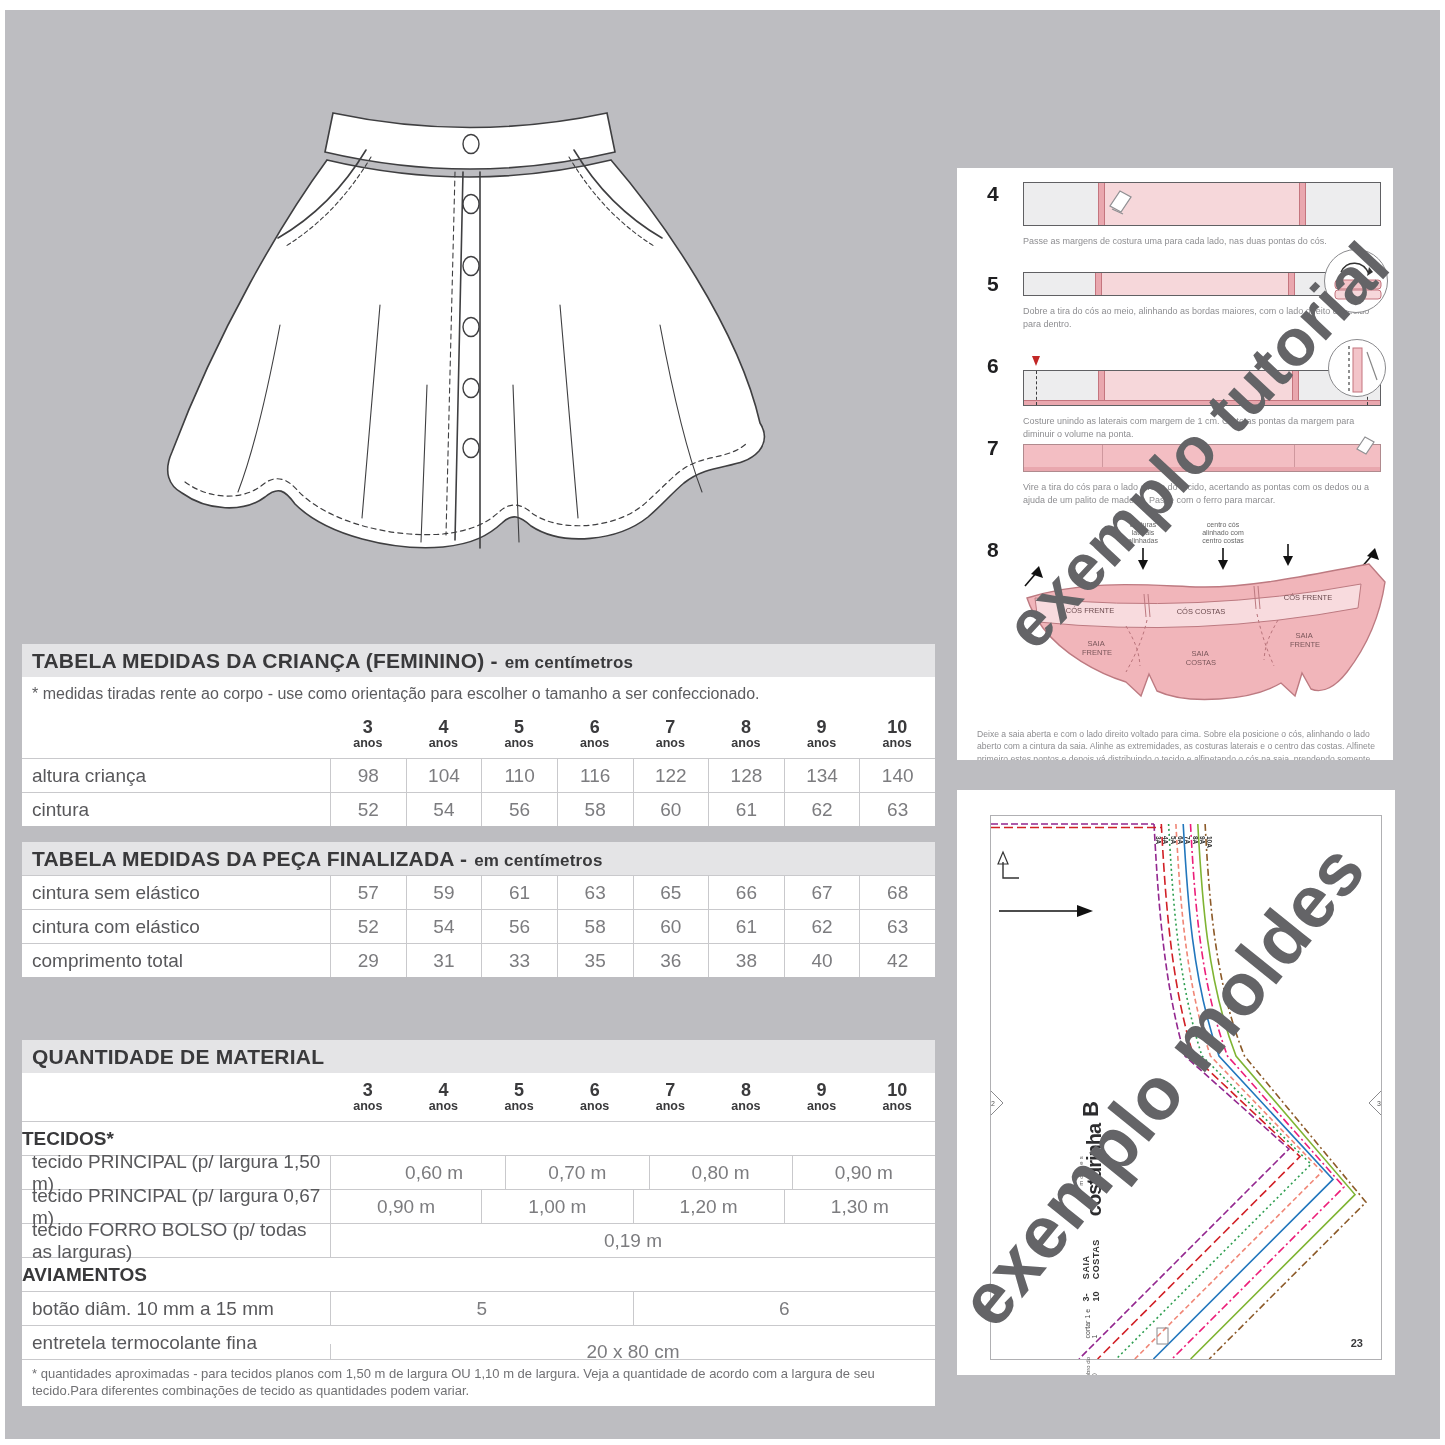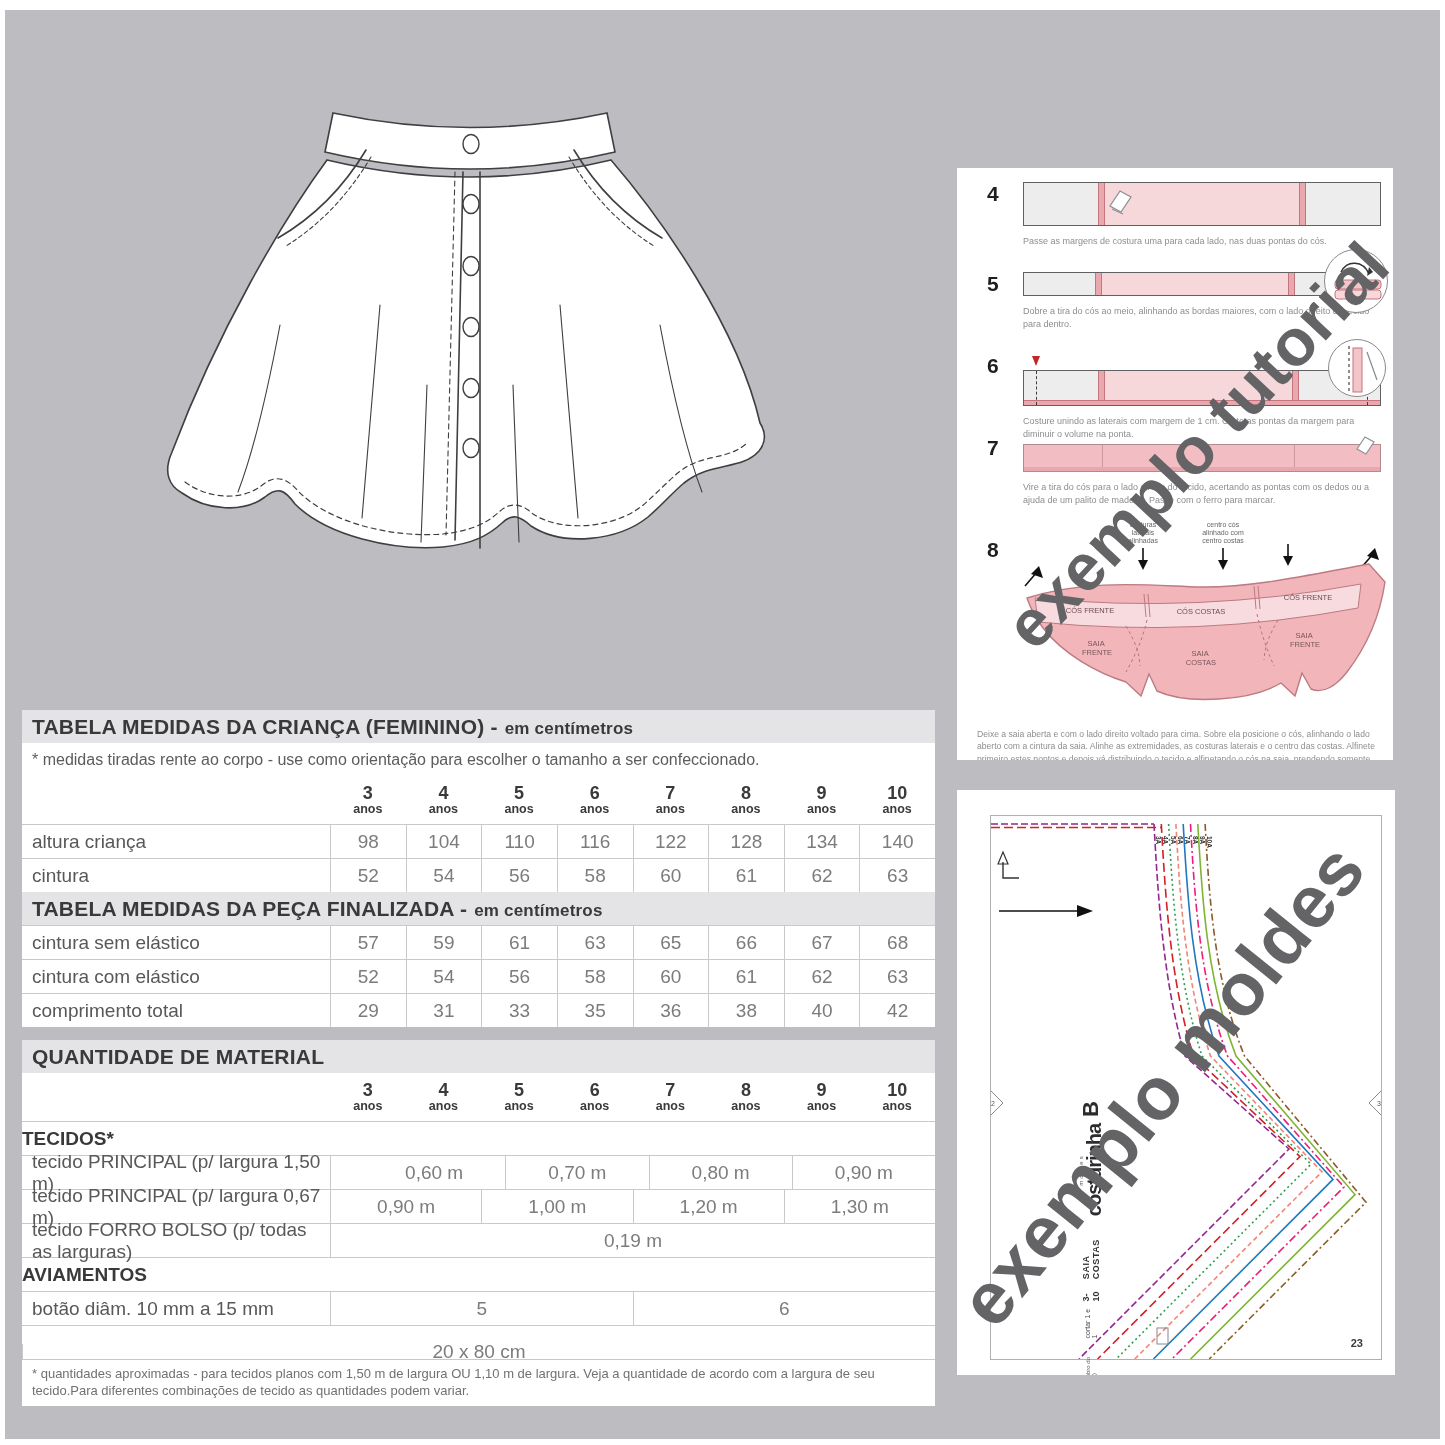--- a/index.html
+++ b/index.html
@@ -98,21 +98,21 @@
           <ellipse cx="396" cy="124" rx="8" ry="9.5"></ellipse>
           <ellipse cx="396" cy="186" rx="8" ry="9.5"></ellipse>
           <ellipse cx="396" cy="247" rx="8" ry="9.5"></ellipse>
           <ellipse cx="396" cy="308" rx="8" ry="9.5"></ellipse>
           <ellipse cx="396" cy="368" rx="8" ry="9.5"></ellipse>
         </g>
       </g>
     </svg>
   </div>
 
-  <div class="mtable" style="top:710px">
+  <div class="mtable" style="top:644px">
     <div class="t-title">
       <span>TABELA MEDIDAS DA CRIANÇA (FEMININO) -</span>
       <span class="suffix">em centímetros</span>
     </div>
     <div class="t-note">* medidas tiradas rente ao corpo - use como orientação para escolher o tamanho a ser confeccionado.</div>
     <div class="t-header sizes-header">
         <div class="spacer"></div>
         <div class="size-col">
           <div class="num">3</div>
           <div class="unit">anos</div>
@@ -165,21 +165,21 @@
           <div class="val">56</div>
           <div class="val">58</div>
           <div class="val">60</div>
           <div class="val">61</div>
           <div class="val">62</div>
           <div class="val">63</div>
         </div>
       </div>
   </div>
 
-  <div class="mtable" style="top:892px">
+  <div class="mtable" style="top:842px">
     <div class="t-title">
       <span>TABELA MEDIDAS DA PEÇA FINALIZADA -</span>
       <span class="suffix">em centímetros</span>
     </div>
     <div id="t2-rows">
         <div class="t-row">
           <div class="lbl">cintura sem elástico</div>
           <div class="val">57</div>
           <div class="val">59</div>
           <div class="val">61</div>
@@ -273,20 +273,21 @@
           <div class="lbl">tecido FORRO BOLSO (p/ todas as larguras)</div>
           <div class="val" style="flex-grow: 4;">0,19 m</div>
         </div>
         <div class="t-section">AVIAMENTOS</div>
         <div class="t-row">
           <div class="lbl">botão diâm. 10 mm a 15 mm</div>
           <div class="val" style="flex-grow: 4;">5</div>
           <div class="val" style="flex-grow: 4;">6</div>
         </div>
         <div class="t-row">
+          <div class="lbl">entretela termocolante fina</div>
           <div class="val" style="flex-grow: 8; margin-top: 18px;">20 x 80 cm</div>
         </div>
       </div>
     <div class="t-footnote">* quantidades aproximadas - para tecidos planos com 1,50 m de largura OU 1,10 m de largura. Veja a quantidade de acordo com a largura de seu tecido.Para diferentes combinações de tecido as quantidades podem variar.</div>
   </div>
 
   <div id="tutorial-panel">
 
     <div class="step" style="top:14px">
       <div class="step-num">4</div>

